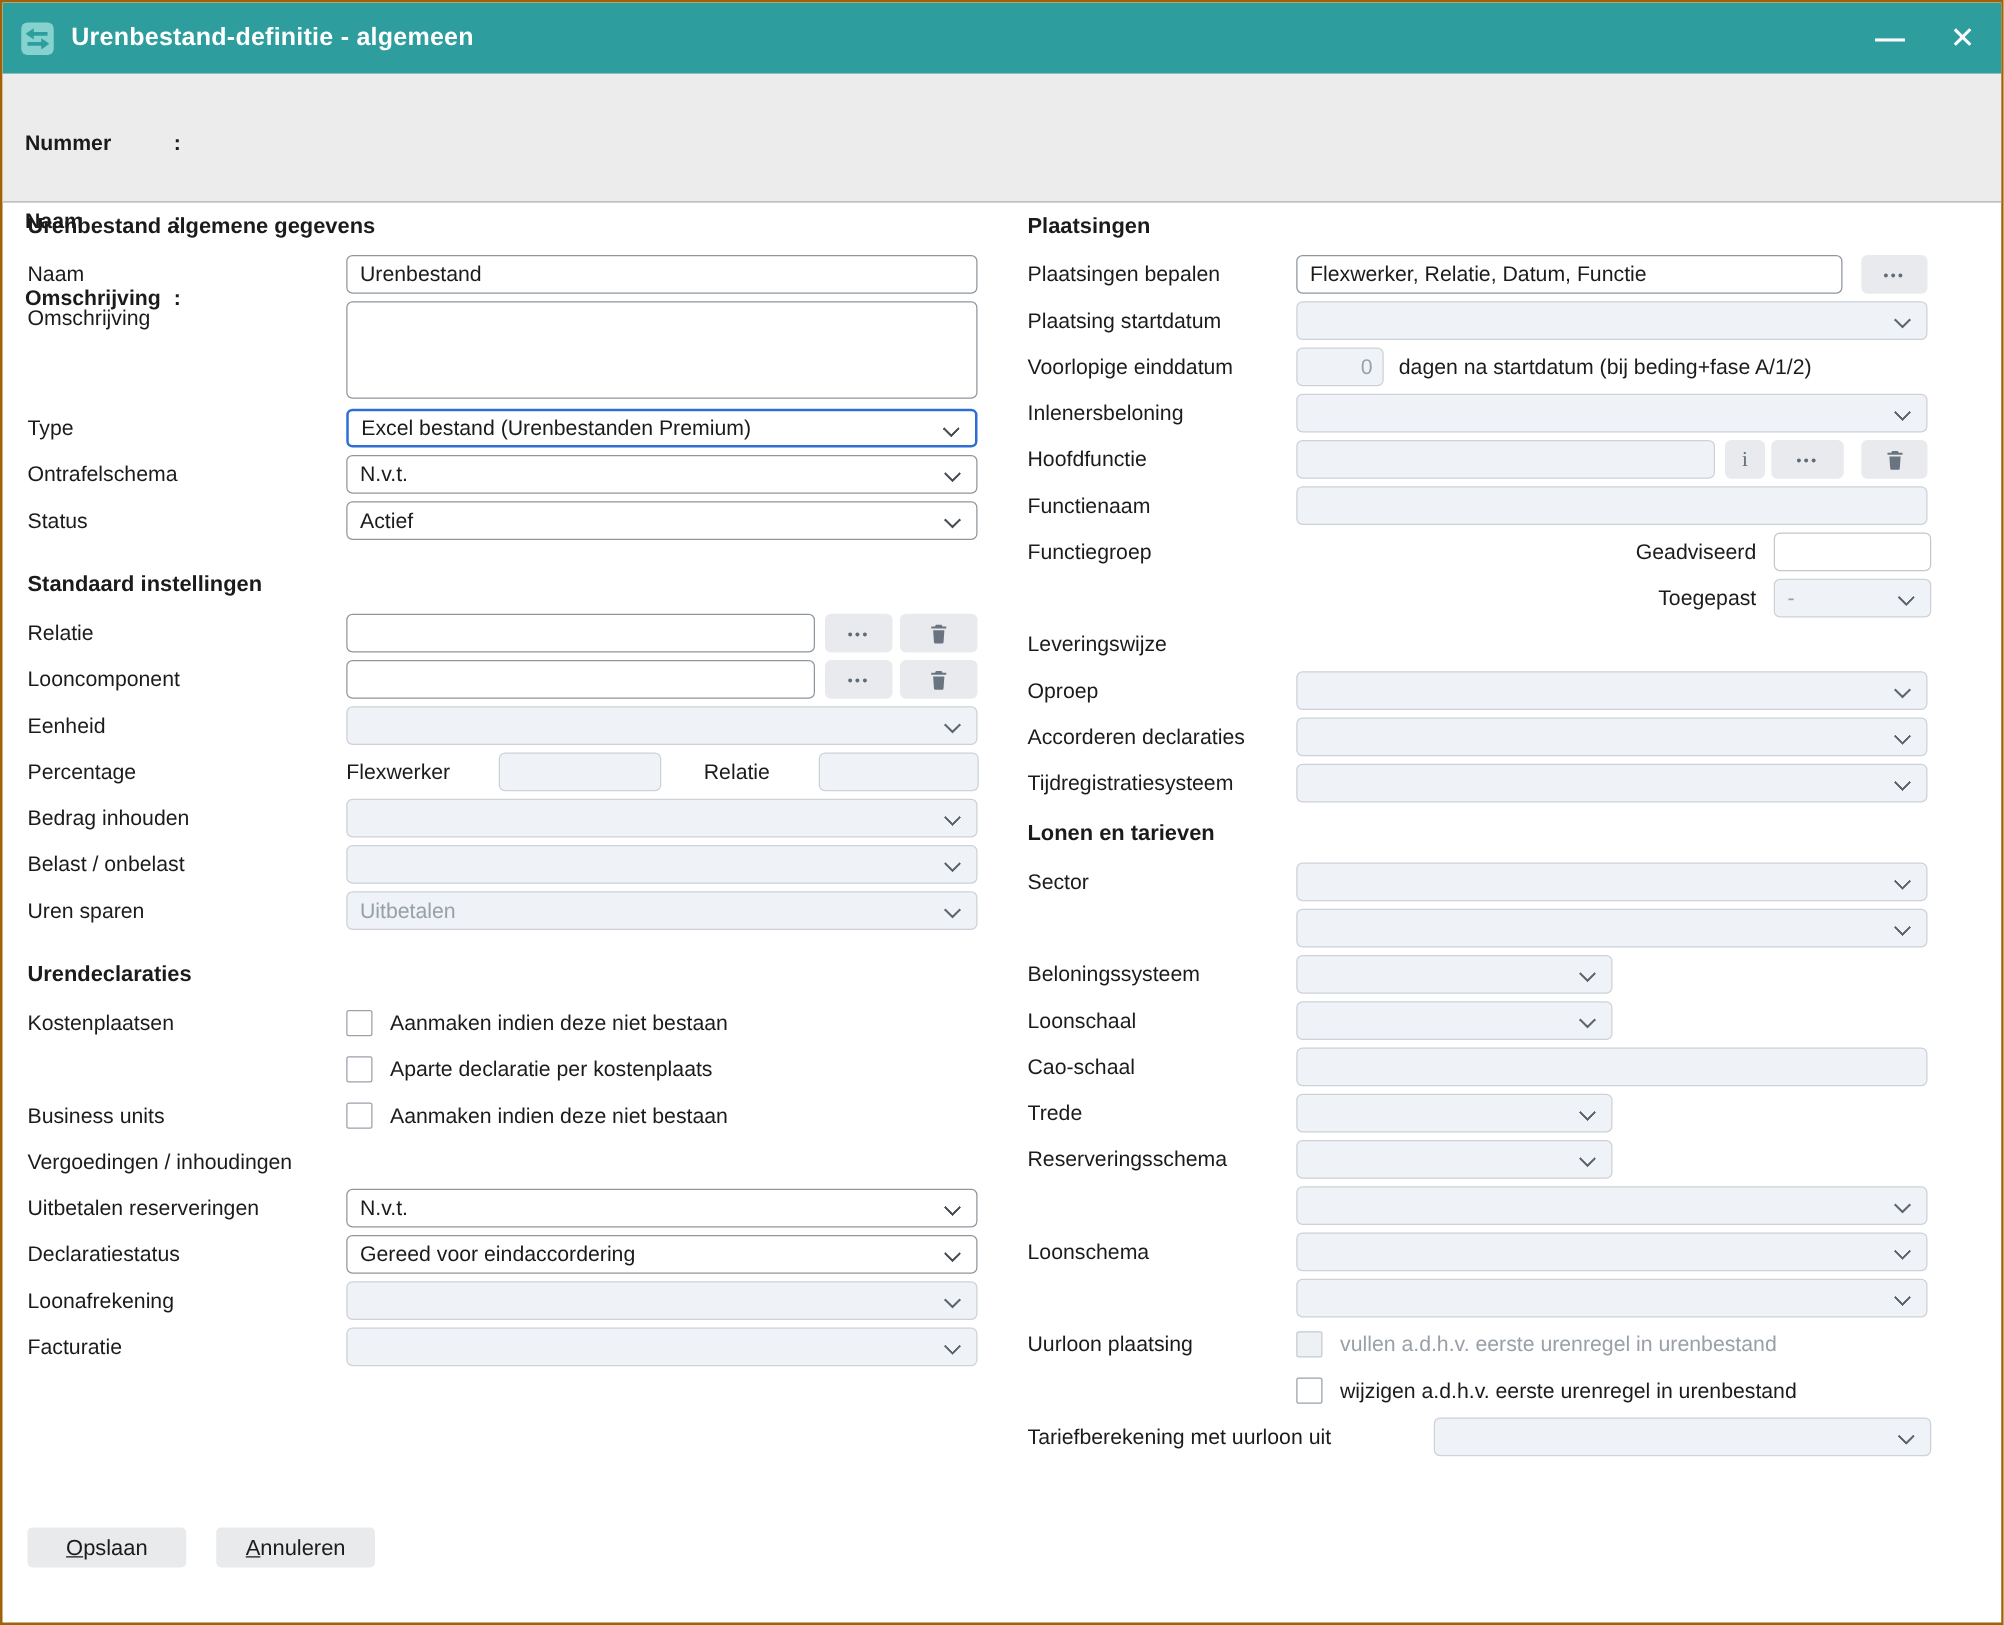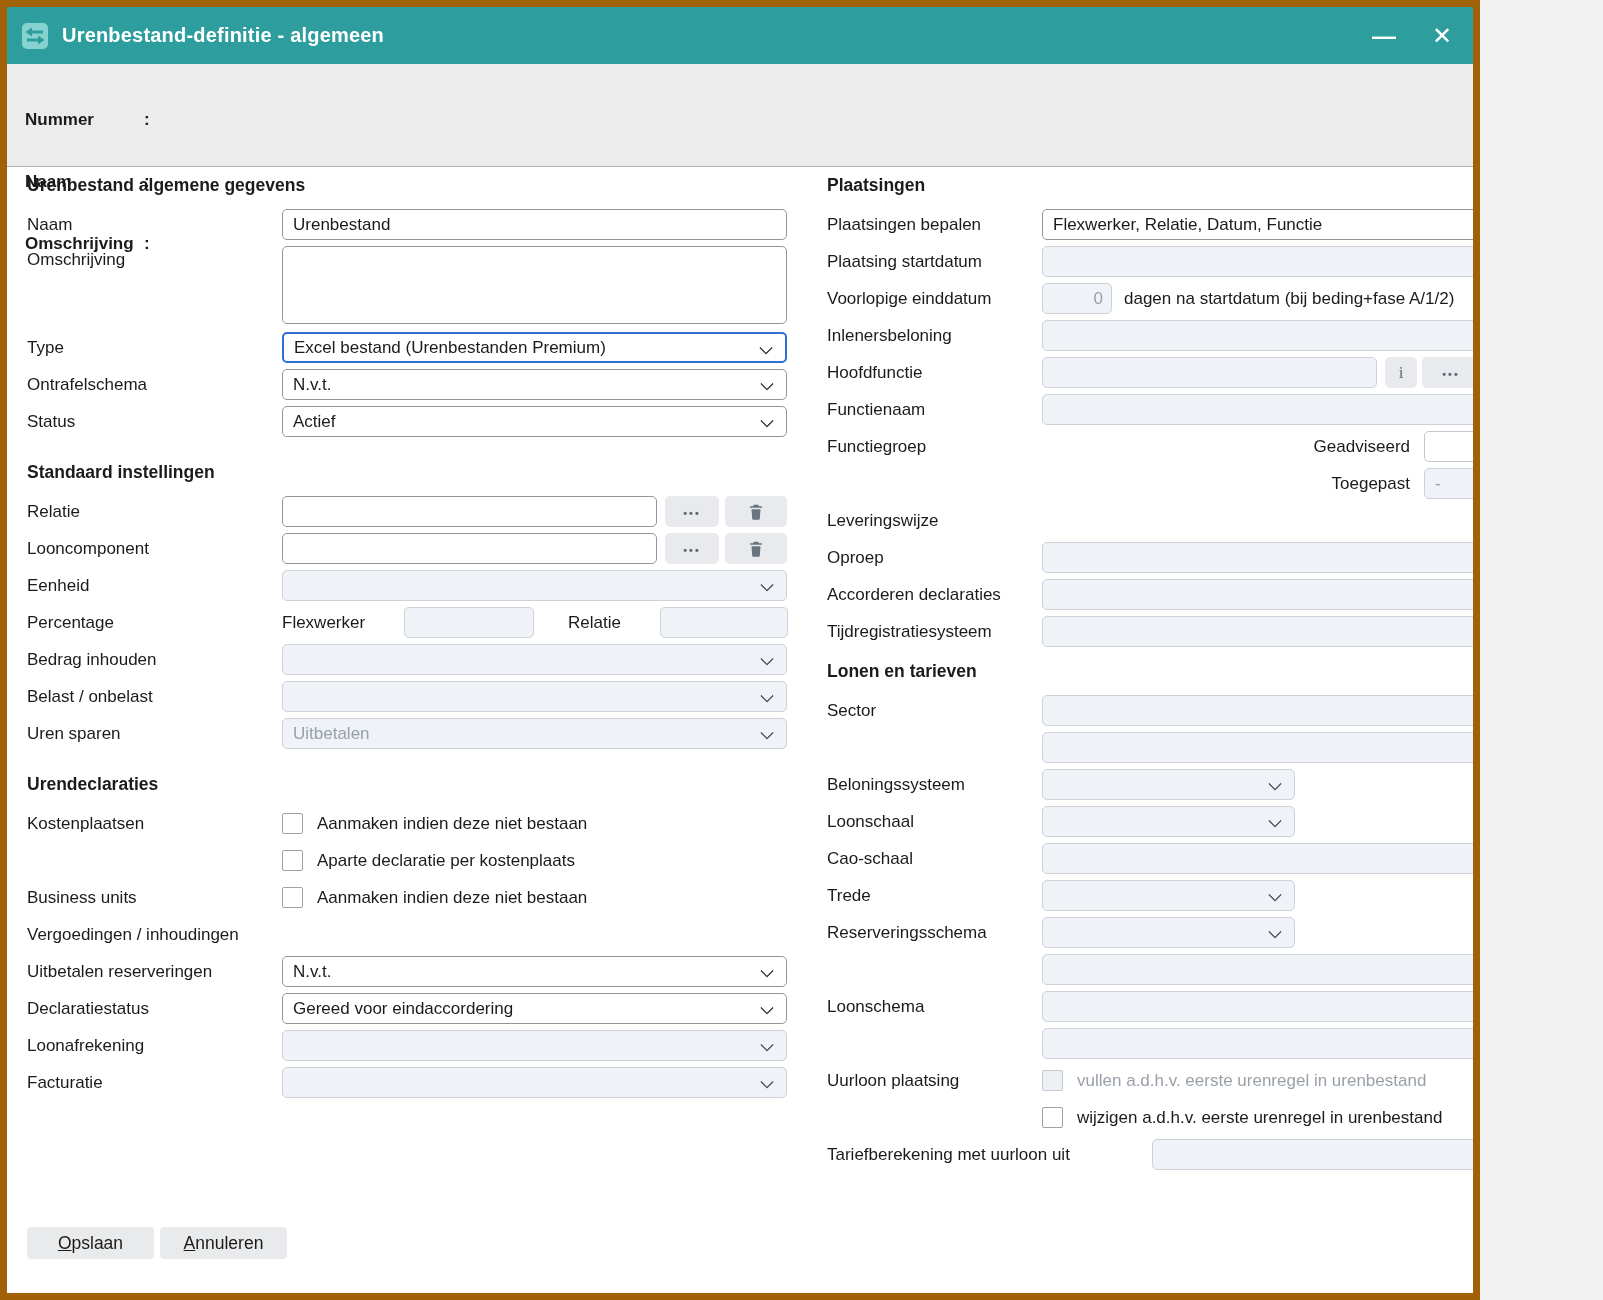--- a/index.html
+++ b/index.html
@@ -1,21 +1,21 @@
 <!DOCTYPE html>
 <html><head>
 <meta charset="utf-8">
 <style>
   * { margin:0; padding:0; box-sizing:border-box; }
   html,body { background:#f2f2f2; }
   body { font-family:"Liberation Sans", sans-serif; color:#1b1b1b; }
 
   .window {
-    position:relative; width:1480px; height:1300px;
-    background:#ffffff; border:7px solid #a16207; overflow:hidden;
+    position:relative; width:1603px; height:1300px;
+    background:#ffffff; border:2px solid #a16207; overflow:hidden;
   }
 
   
   .titlebar {
     height:57px; background:#2d9d9d; display:flex; align-items:center;
     padding:0 16px 0 14px; color:#ffffff;
   }
   .appicon { width:28px; height:28px; margin-right:13px; flex:none; }
   .title { font-size:20px; font-weight:bold; letter-spacing:.2px; flex:1; }
   .winbtns { display:flex; align-items:center; gap:28px; }
@@ -81,21 +81,21 @@
   }
   .cb.dis { background:#eef1f4; border-color:#c3cad1; }
   .cbl { font-size:17px; }
   .cbl.gray { color:#9aa0a8; }
 
   .suffix { font-size:17px; margin-left:12px; white-space:nowrap; }
   .num { justify-content:flex-end; padding-right:8px; }
   .ralign { margin-left:auto; text-align:right; margin-right:14px; }
 
   
-  .footer { position:absolute; left:20px; top:1220px; display:flex; gap:6px; }
+  .footer { position:absolute; left:20px; top:1220px; display:flex; gap:24px; }
   .btn {
     min-width:127px; height:32px; background:#e9eaeb; border:none; border-radius:4px;
     font-size:17.5px; color:#1b1b1b; font-family:"Liberation Sans", sans-serif;
     display:flex; align-items:center; justify-content:center; padding:0 22px; cursor:pointer;
   }
   .key { text-decoration:underline; }
 
   .trashsvg { width:18px; height:19px; fill:#6a7480; }
 </style>
 </head>

